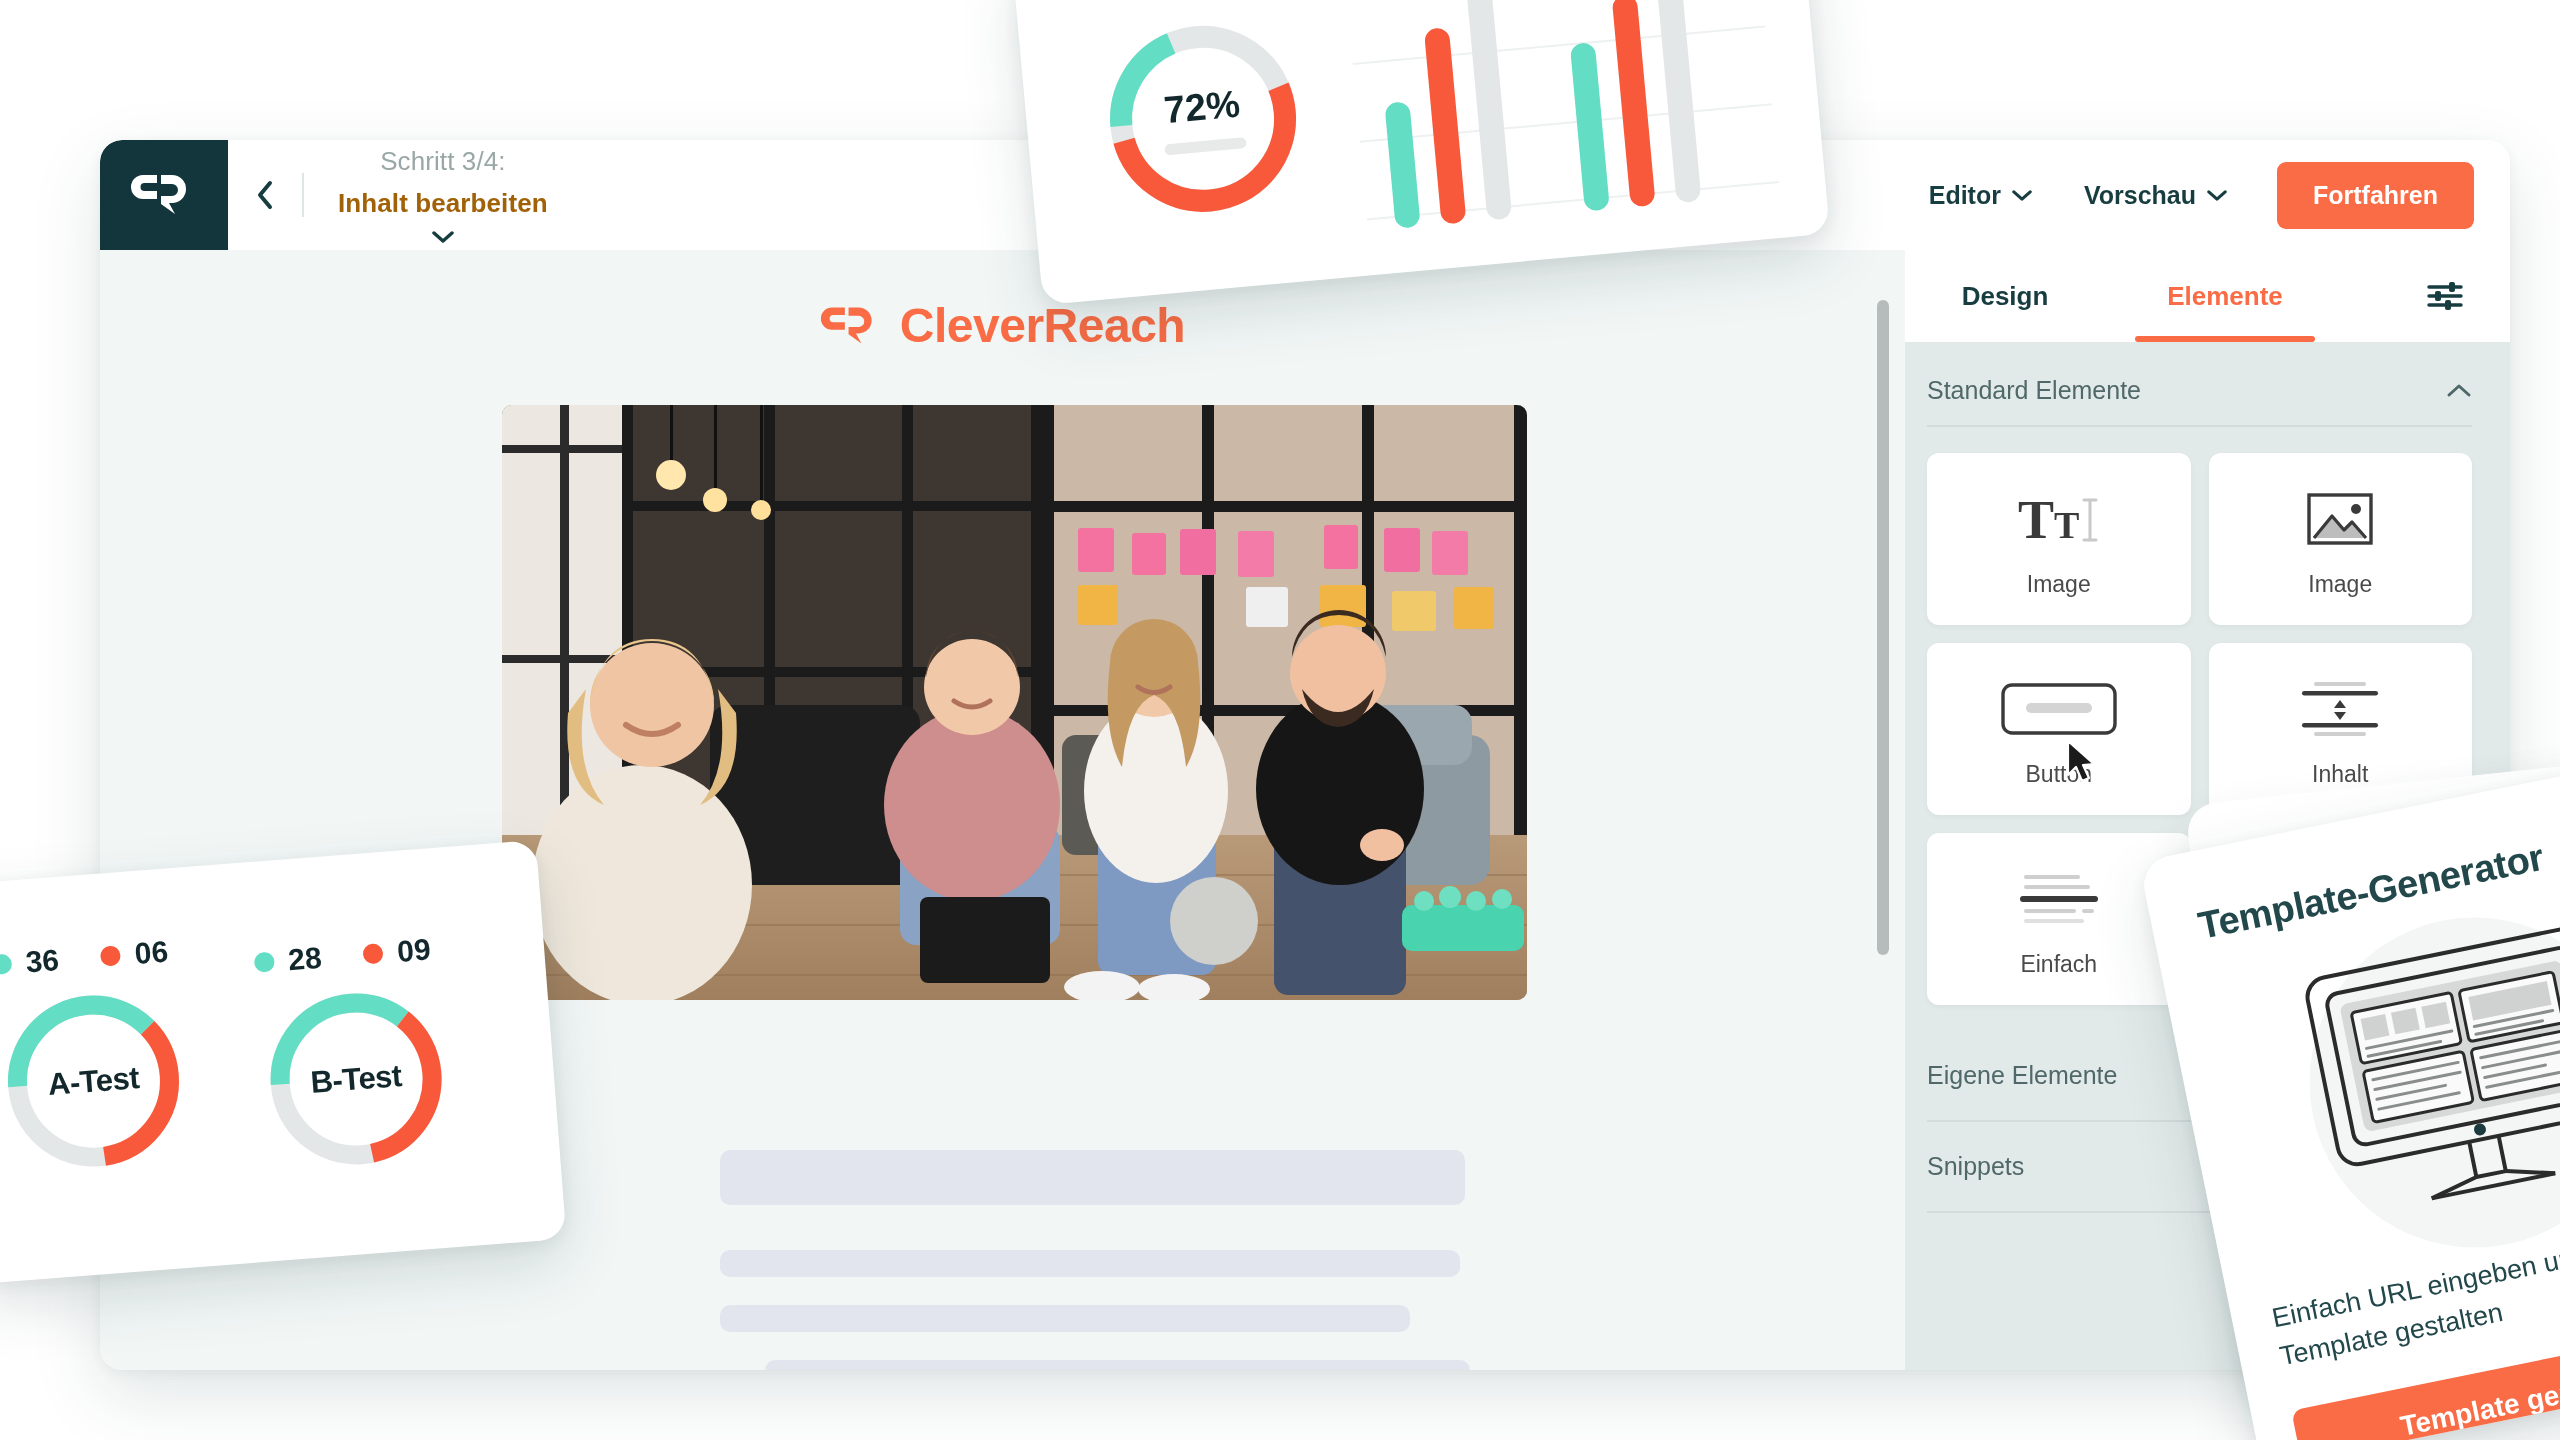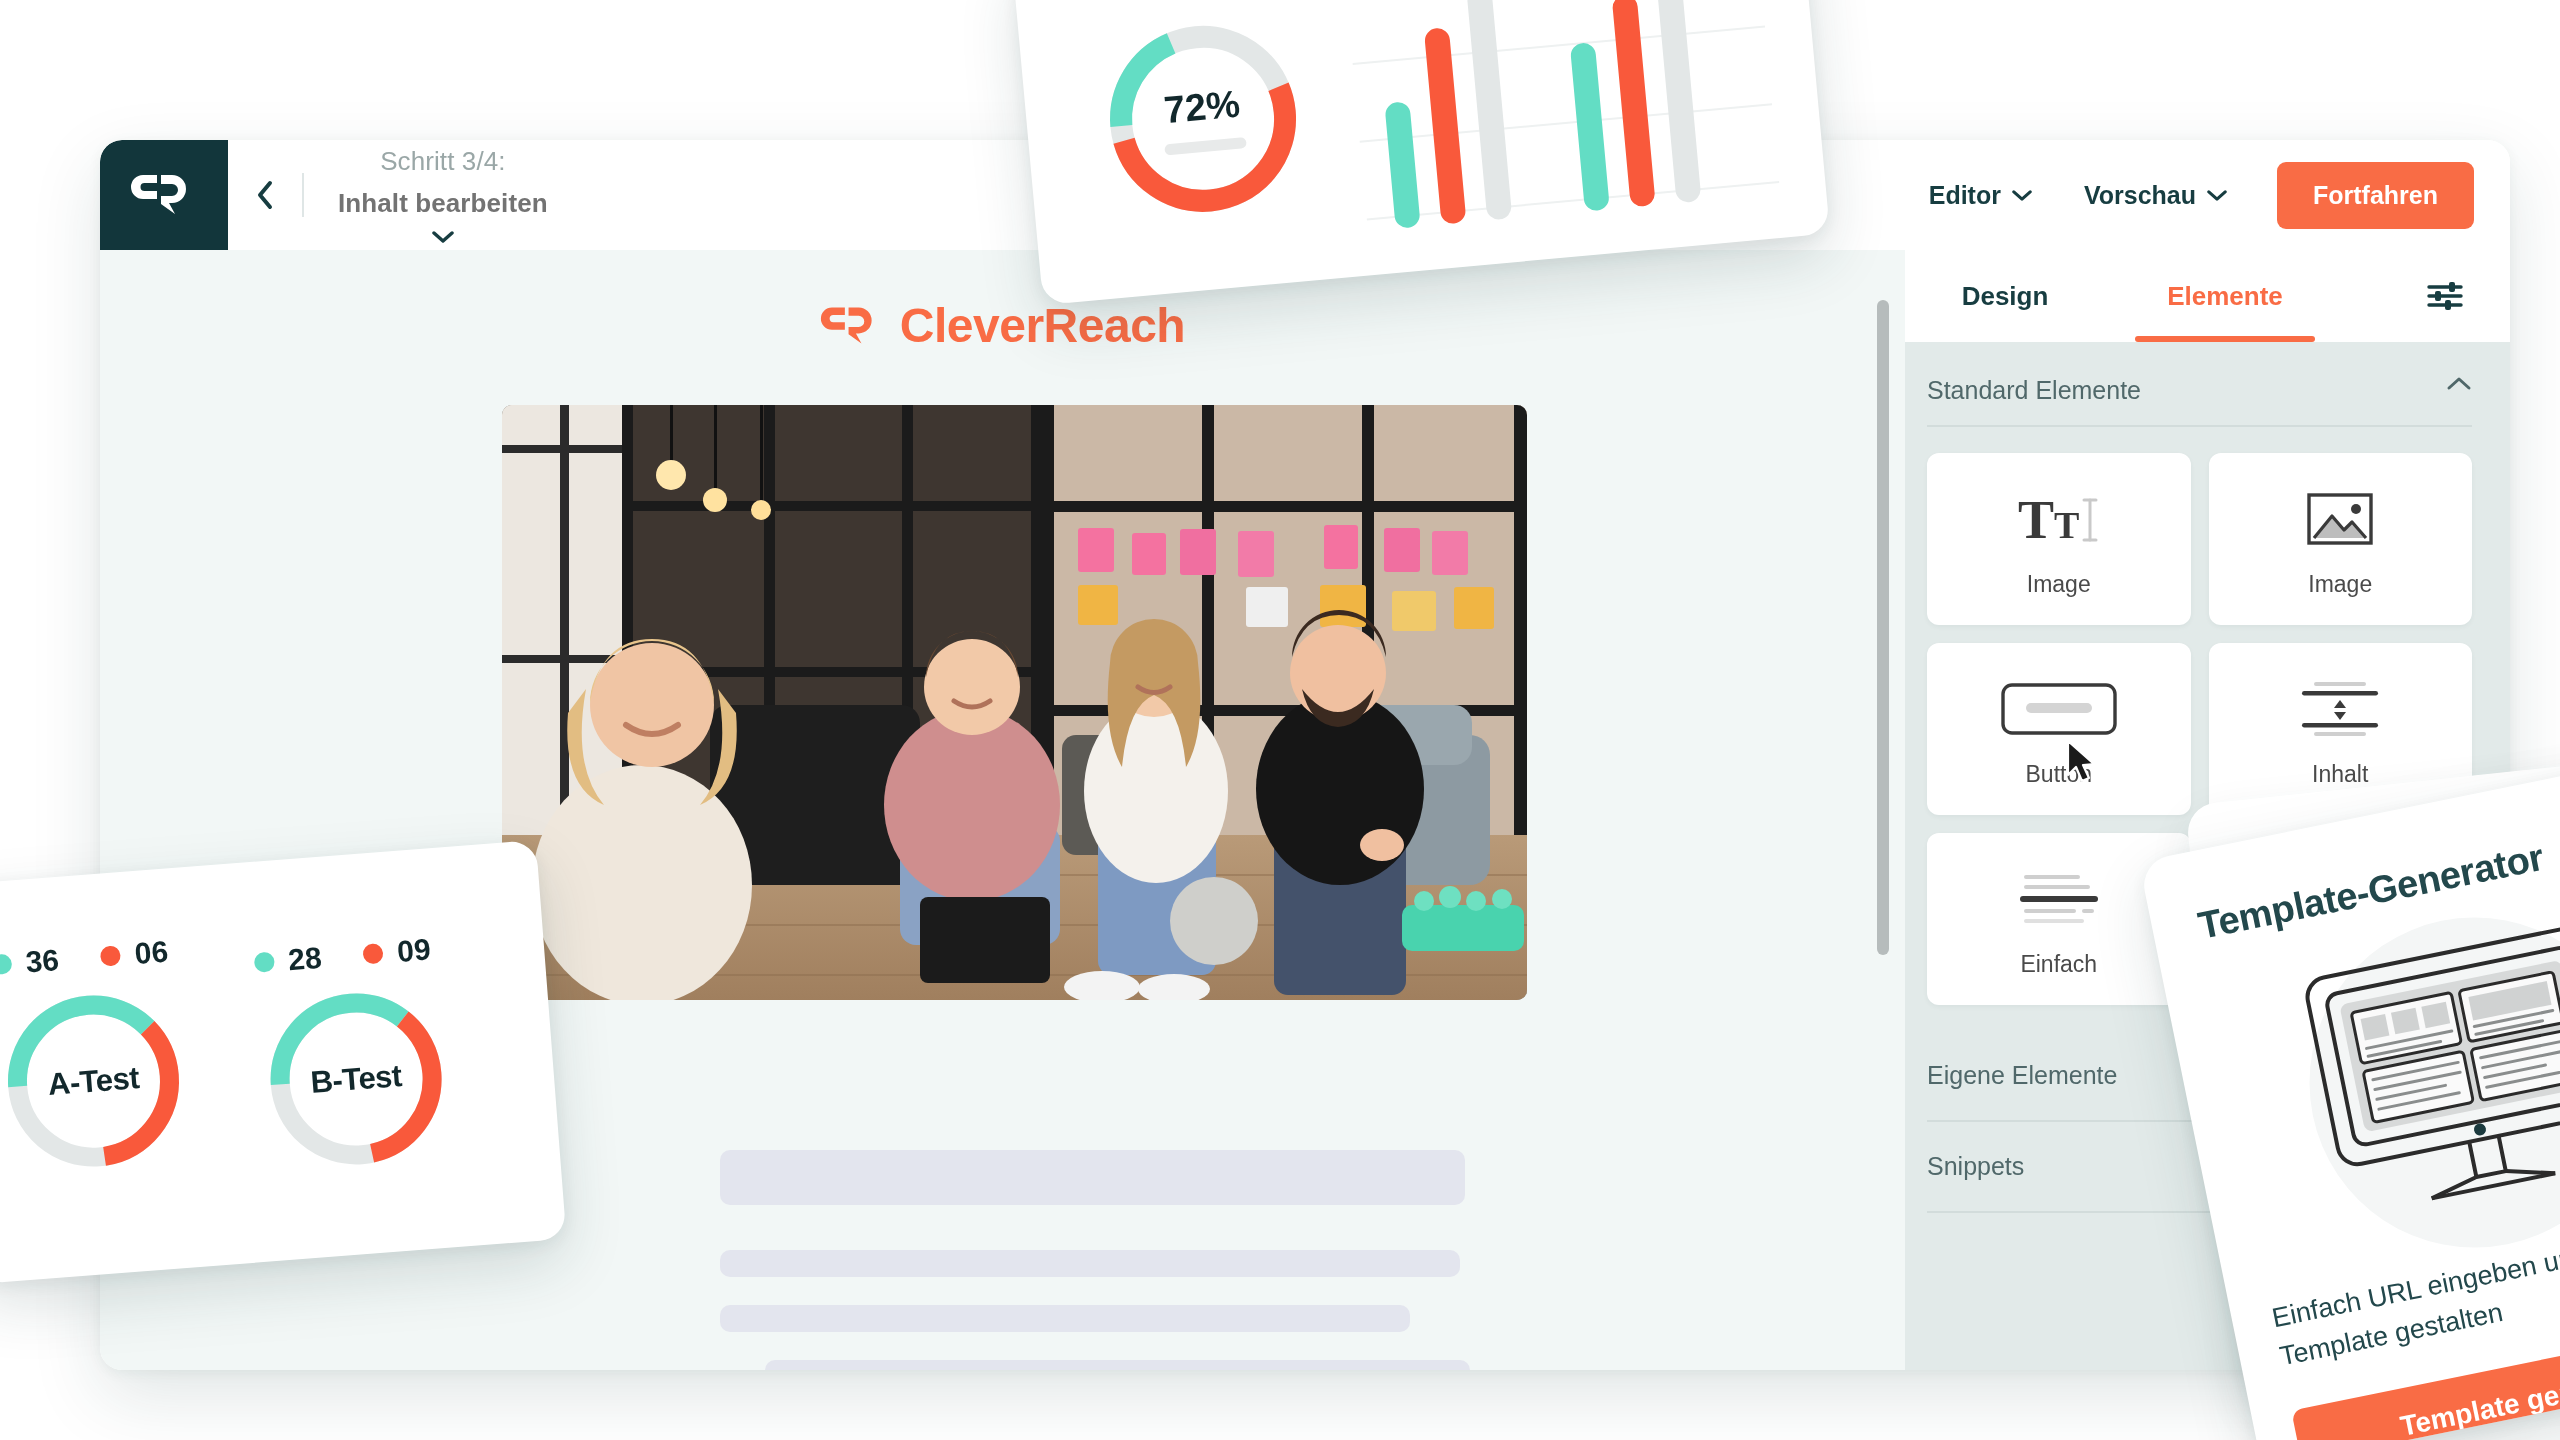--- a/index.html
+++ b/index.html
@@ -37,21 +37,21 @@
     width:74px; height:110px; display:flex; align-items:center; justify-content:center;
     cursor:pointer;
   }
   #back-btn svg { display:block; }
   #topbar-divider { width:2px; height:44px; background:#dfe6e6; }
   #step-label {
     margin-left:34px; font-size:26px; letter-spacing:.1px;
     display:flex; align-items:center; gap:11px; cursor:pointer; white-space:nowrap;flex-direction:column;
   }
   #step-label .muted { color:#9aa7a7; font-weight:400; }
-  #step-label .strong { color:#737373; font-weight:700; }
+  #step-label .strong { color:#a16207; font-weight:700; }
   #topbar-right {
     margin-left:auto; display:flex; align-items:center; gap:0; padding-right:36px;
   }
   .nav-drop {
     display:flex; align-items:center; gap:11px;
     font-size:25px; font-weight:700; color:#173d41;
     padding:0 26px; cursor:pointer; white-space:nowrap;
   }
   #continue-btn {
     margin-left:24px;
@@ -120,21 +120,21 @@
     height:6px; background:#f96c45; border-radius:3px;
   }
   #tab-design { width:200px; }
   #panel-settings-icon {
     margin-left:auto; margin-right:46px; cursor:pointer; display:flex;
   }
   #panel-scroll {
     flex:1 1 auto; background:#e2eae9; padding:0 0 0 0; position:relative; overflow:hidden;
   }
   .section-head {
-    display:flex; justify-content:space-between;
+    display:flex; align-items:center; justify-content:space-between;
     padding:34px 38px 20px 22px; font-size:25px; color:#50686a; font-weight:400;
     cursor:pointer;
   }
   .section-rule { height:2px; background:#d2dcdb; margin:0 38px 0 22px; }
   #elements-grid {
     display:grid; grid-template-columns:1fr 1fr; gap:18px;
     padding:26px 38px 26px 22px;
   }
   .el-card {
     background:#ffffff; border-radius:12px; height:172px;

